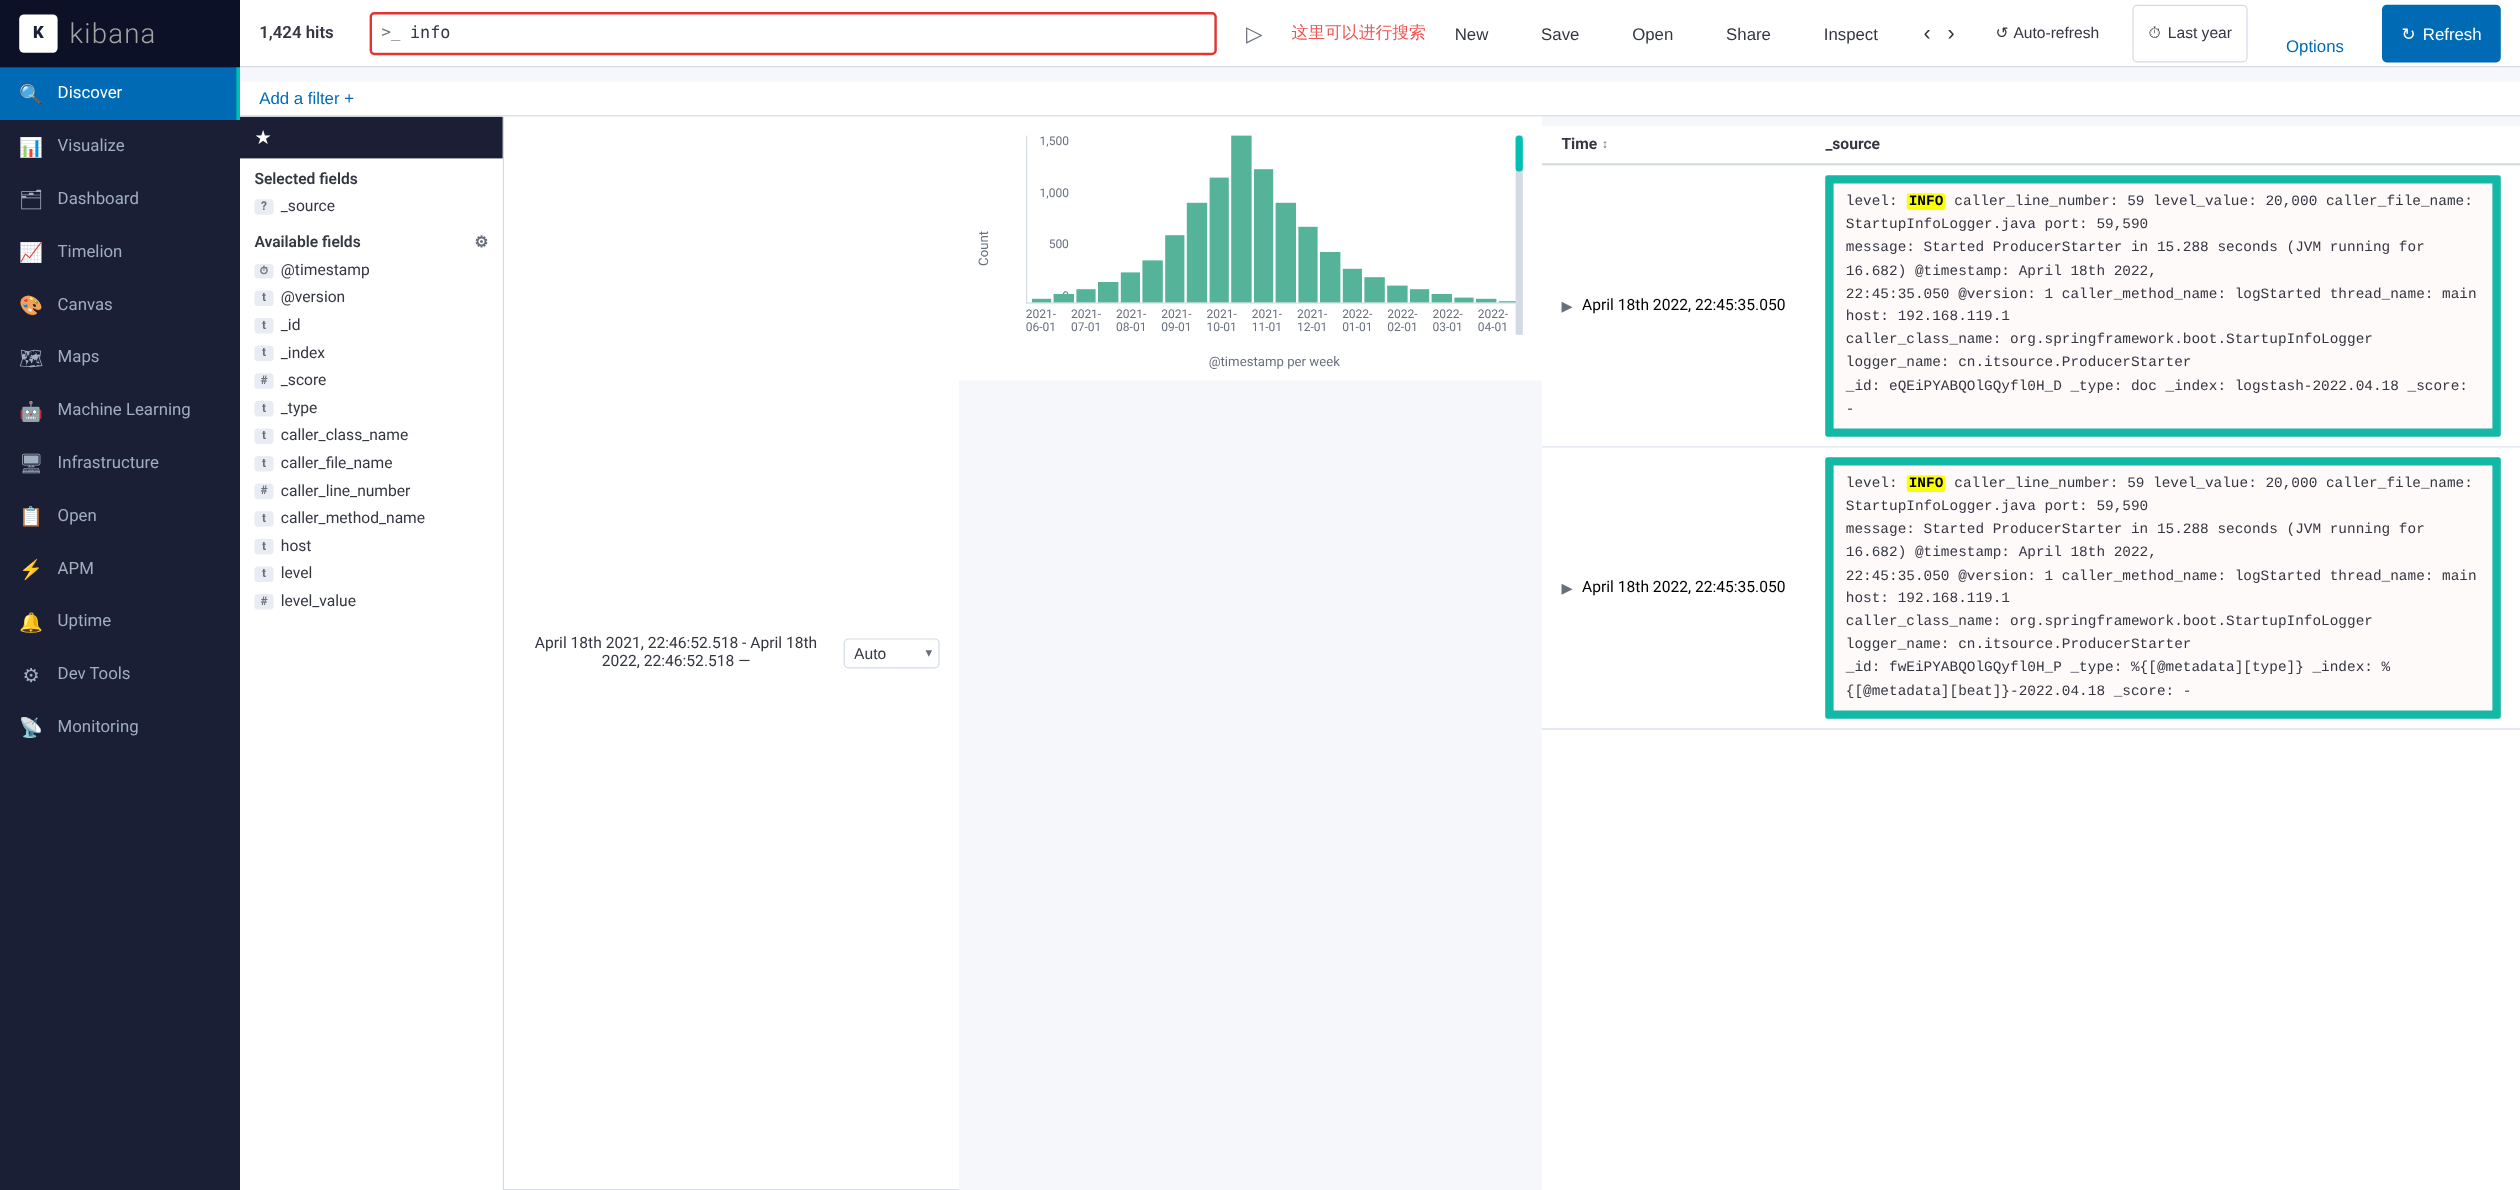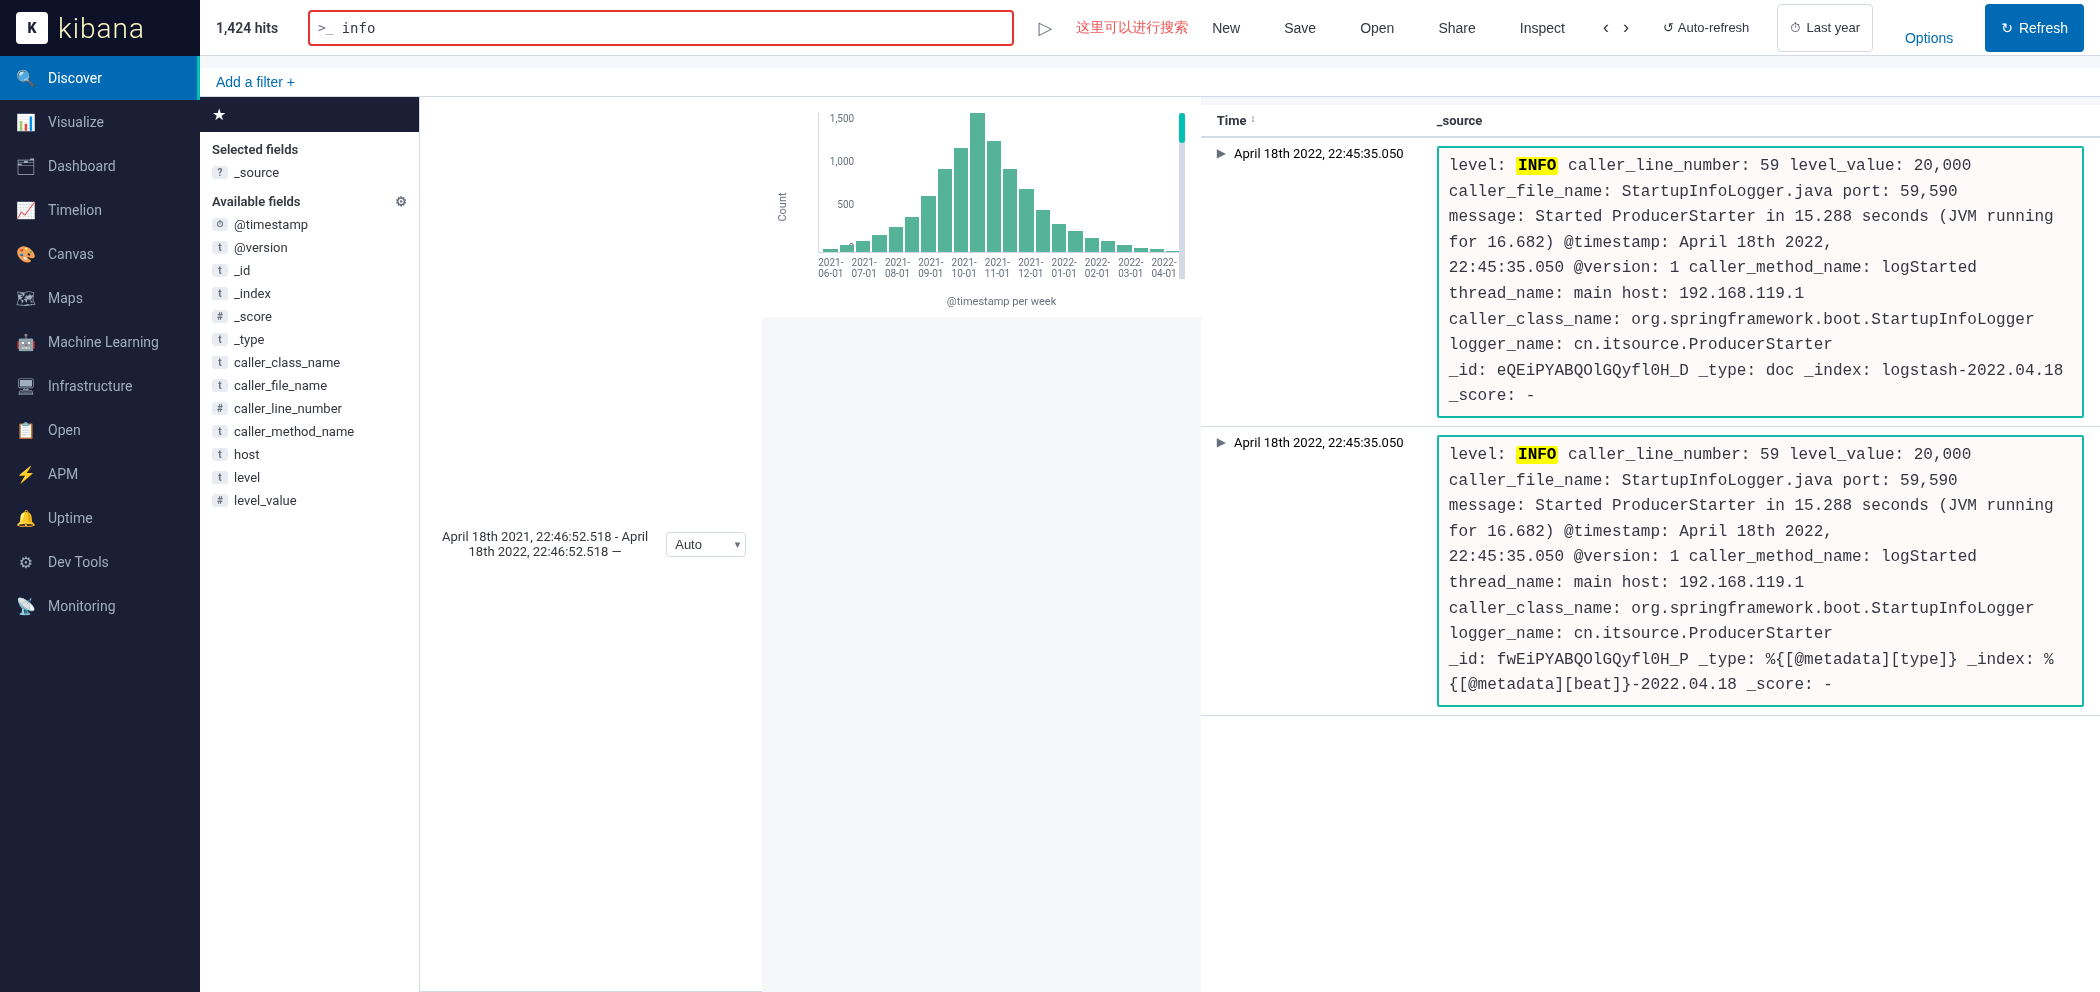--- a/index.html
+++ b/index.html
@@ -29,23 +29,23 @@
       background: #fff;
       border-radius: 4px;
       display: flex;
       align-items: center;
       justify-content: center;
       font-weight: 900;
       color: #1a1f36;
       font-size: 14px;
     }
     .logo-text {
-      font-size: 28px;
+      font-size: 23px;
       font-weight: 300;
-      color: #fef9c3;
+      color: #a3a3a3;
       letter-spacing: 1px;
     }
     .sidebar-nav {
       flex: 1;
       overflow-y: auto;
     }
     .nav-item {
       display: flex;
       align-items: center;
       gap: 12px;
@@ -410,46 +410,46 @@
       border-bottom: 2px solid #d3dae6;
       padding: 8px 16px;
       font-weight: 700;
       font-size: 13px;
       color: #343741;
       background: #fff;
     }
     .col-time {
       min-width: 220px;
       display: flex;
-      align-items: flex-start;
+      align-items: center;
       gap: 4px;
     }
     .col-source { flex: 1; }
     .table-row {
       display: flex;
       border-bottom: 1px solid #d3dae6;
       padding: 8px 16px;
       background: #fff;
     }
     .row-expand-btn {
       background: none;
       border: none;
       cursor: pointer;
       color: #69707d;
       font-size: 12px;
       margin-right: 4px;
       padding: 0;
     }
     .row-source {
       flex: 1;
-      font-size: 16px;
+      font-size: 12px;
       font-family: 'Courier New', monospace;
       color: #343741;
       line-height: 1.6;
-      border: 2px solid #14b8a6;
+      border: 7px solid #14b8a6;
       background: #fffafa;
       padding: 6px 10px;
       border-radius: 2px;
     }
     .info-highlight {
       background: #fbff00;
       color: #000;
       font-weight: 700;
       padding: 0 2px;
       border-radius: 2px;

